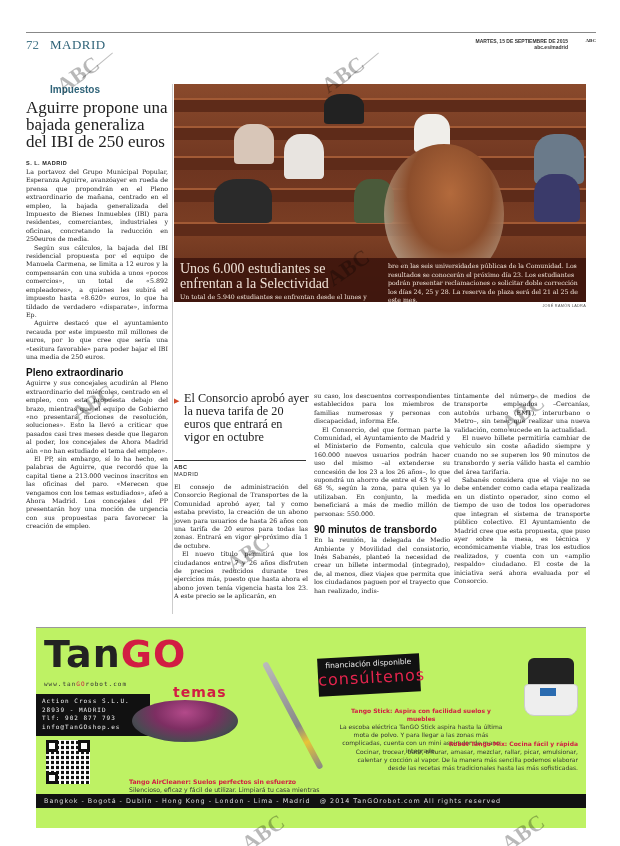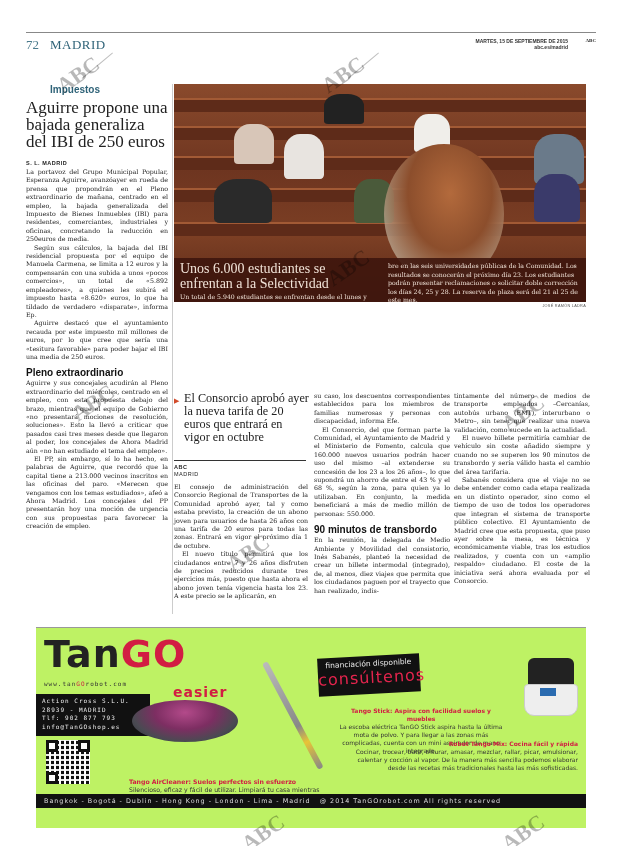--- a/index.html
+++ b/index.html
@@ -164,21 +164,21 @@
       <p>El nuevo billete permitiría cambiar de vehículo sin coste añadido siempre y cuando no se superen los 90 minutos de transbordo y sería válido hasta el cambio del área tarifaria.</p>
       <p>Sabanés considera que el viaje no se debe entender como cada etapa realizada en un distinto operador, sino como el tiempo de uso de todos los operadores que integran el sistema de transporte público colectivo. El Ayuntamiento de Madrid cree que esta propuesta, que puso ayer sobre la mesa, es técnica y económicamente viable, tras los estudios realizados, y cuenta con un «amplio respaldo» ciudadano. El coste de la iniciativa será ahora evaluada por el Consorcio.</p>
     </div>
   </div>
 
   <div class="ad-rule"></div>
   <div class="ad">
     <div class="tango-logo"><span>Tan</span><span class="go">GO</span></div>
     <div class="tango-url"><span>www.tan</span><span class="go">GO</span><span>robot.com</span></div>
     <div class="slogan1">make your life</div>
-    <div class="slogan2">easier</div>
+    <div class="slogan2">temas</div>
 
     <div class="contact">
       <div>Action Cross S.L.U.</div>
       <div>28939 - MADRID</div>
       <div>Tlf: 902 877 793</div>
       <div>info@TanGOshop.es</div>
     </div>
 
     <div class="qr">
       <div class="qr-inner"></div>

